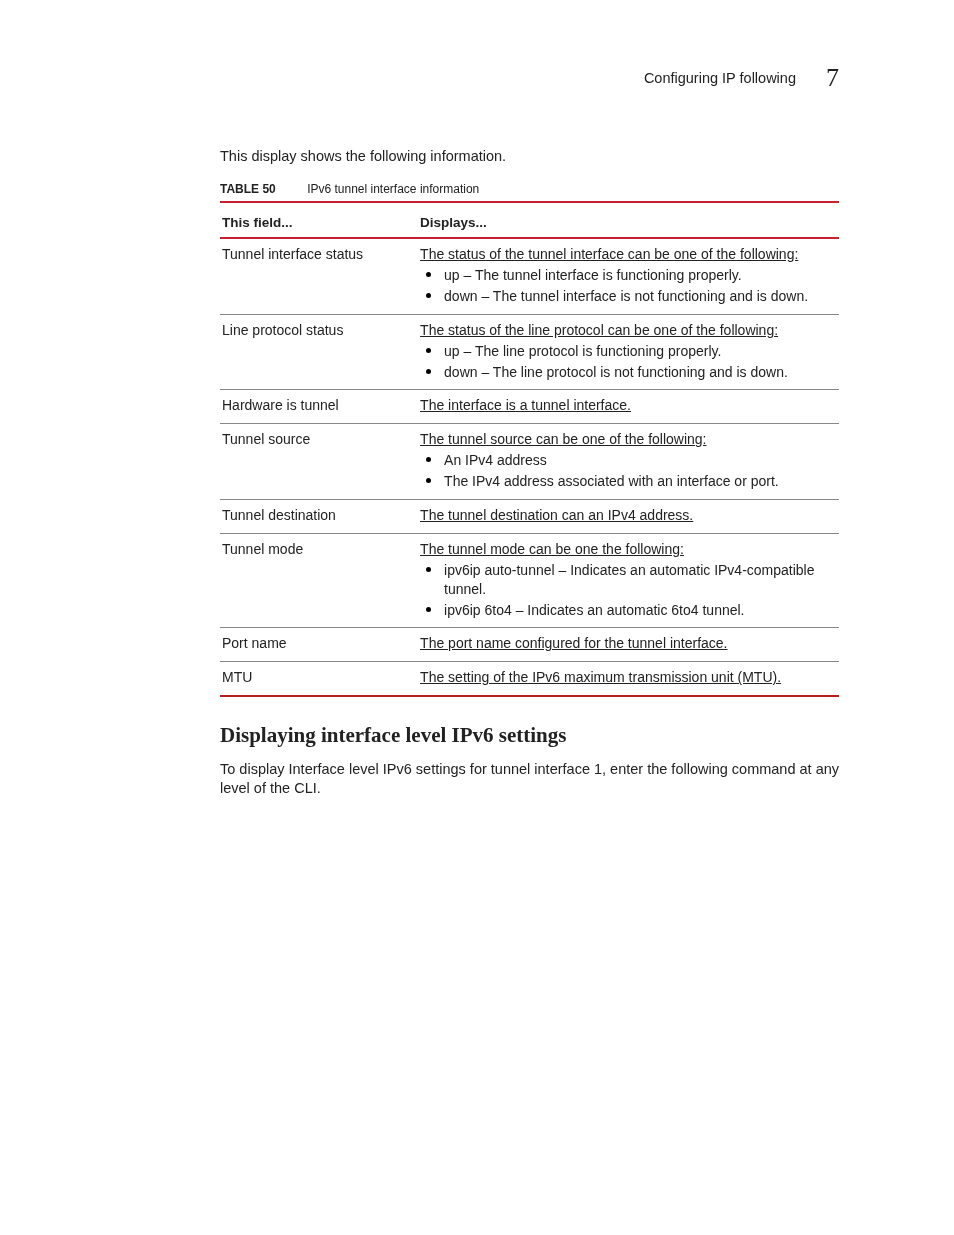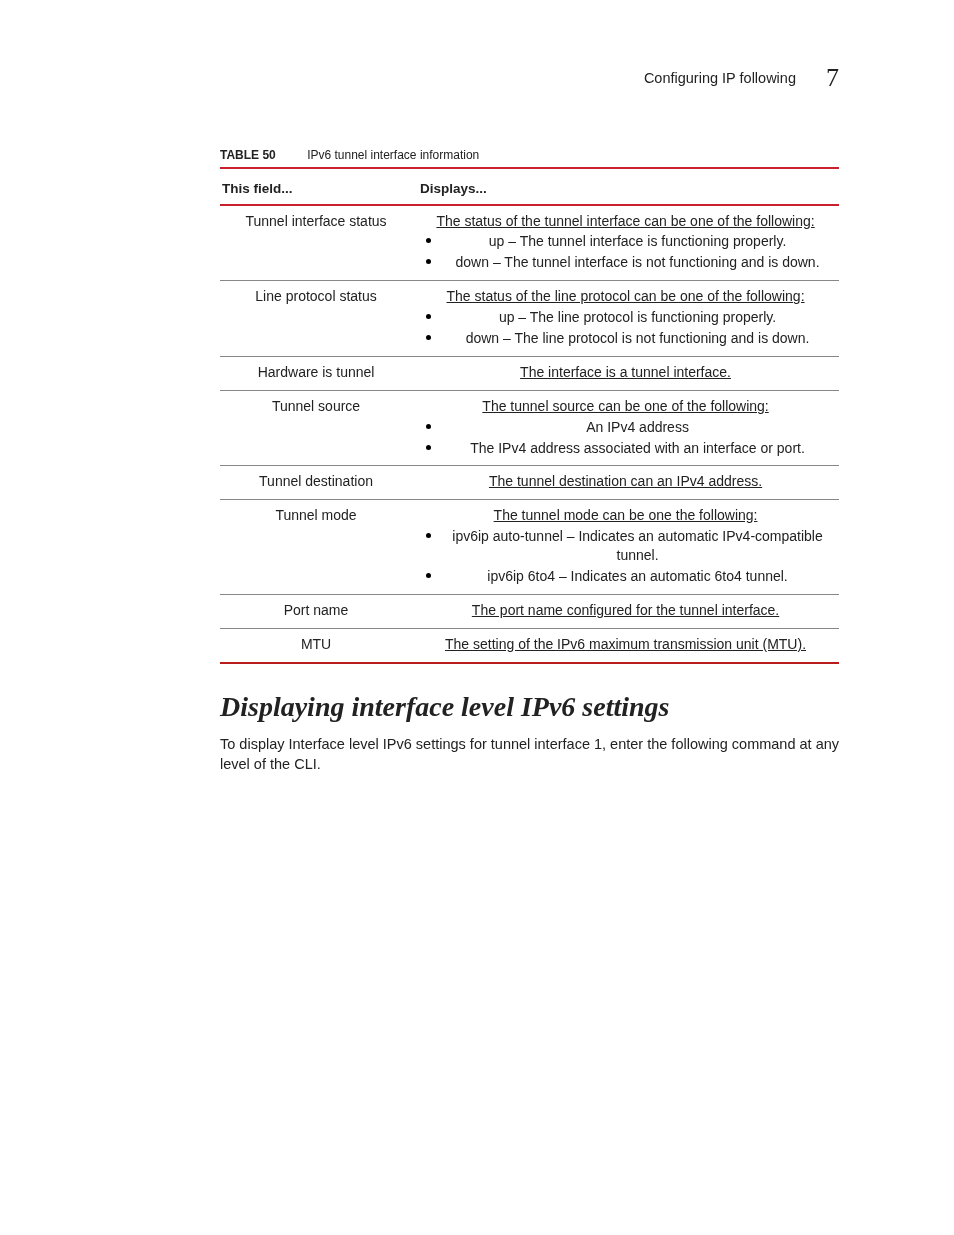--- a/index.html
+++ b/index.html
@@ -56,21 +56,20 @@
     font-size: 13.5px;
     padding: 11px 8px 5px 2px;
     border-top: 2px solid #c8202d;
     border-bottom: 2px solid #c8202d;
   }
   table.t50 tbody td {
     vertical-align: top;
     font-size: 14px;
     padding: 6px 8px 6px 2px;
     border-bottom: 1px solid #888;
-    text-align: center;
   }
   table.t50 tbody tr:last-child td {
     border-bottom: 2px solid #b91c1c;
   }
   table.t50 .col-field { width: 32%; }
   table.t50 .col-disp  { width: 68%; }
   .intro-line {
     display: block;
     margin-bottom: 2px;
     text-decoration: underline;
@@ -91,38 +90,38 @@
     width: 5px;
     height: 5px;
     background: #000;
     border-radius: 50%;
     position: absolute;
     left: 6px;
     top: 6px;
   }
   h2.subhead {
     font-family: Georgia, "Times New Roman", serif;
-    font-style: italic;
     font-weight: bold;
-    font-size: 28px;
+    font-size: 21px;
     margin: 24px 0 8px 0;
     color: #222;
   }
 </style>
 </head>
 <body>
 
 <div class="page">
 
   <div class="running-head">
     <span>Configuring IP following</span>
     <span class="chap-num">7</span>
   </div>
 
 
+  <p class="body-text">This display shows the following information.</p>
 
   <p class="table-caption">
     <span class="label">TABLE 50</span>
     <span>IPv6 tunnel interface information</span>
   </p>
 
   <table class="t50">
     <thead>
       <tr>
         <th class="col-field">This field...</th>

